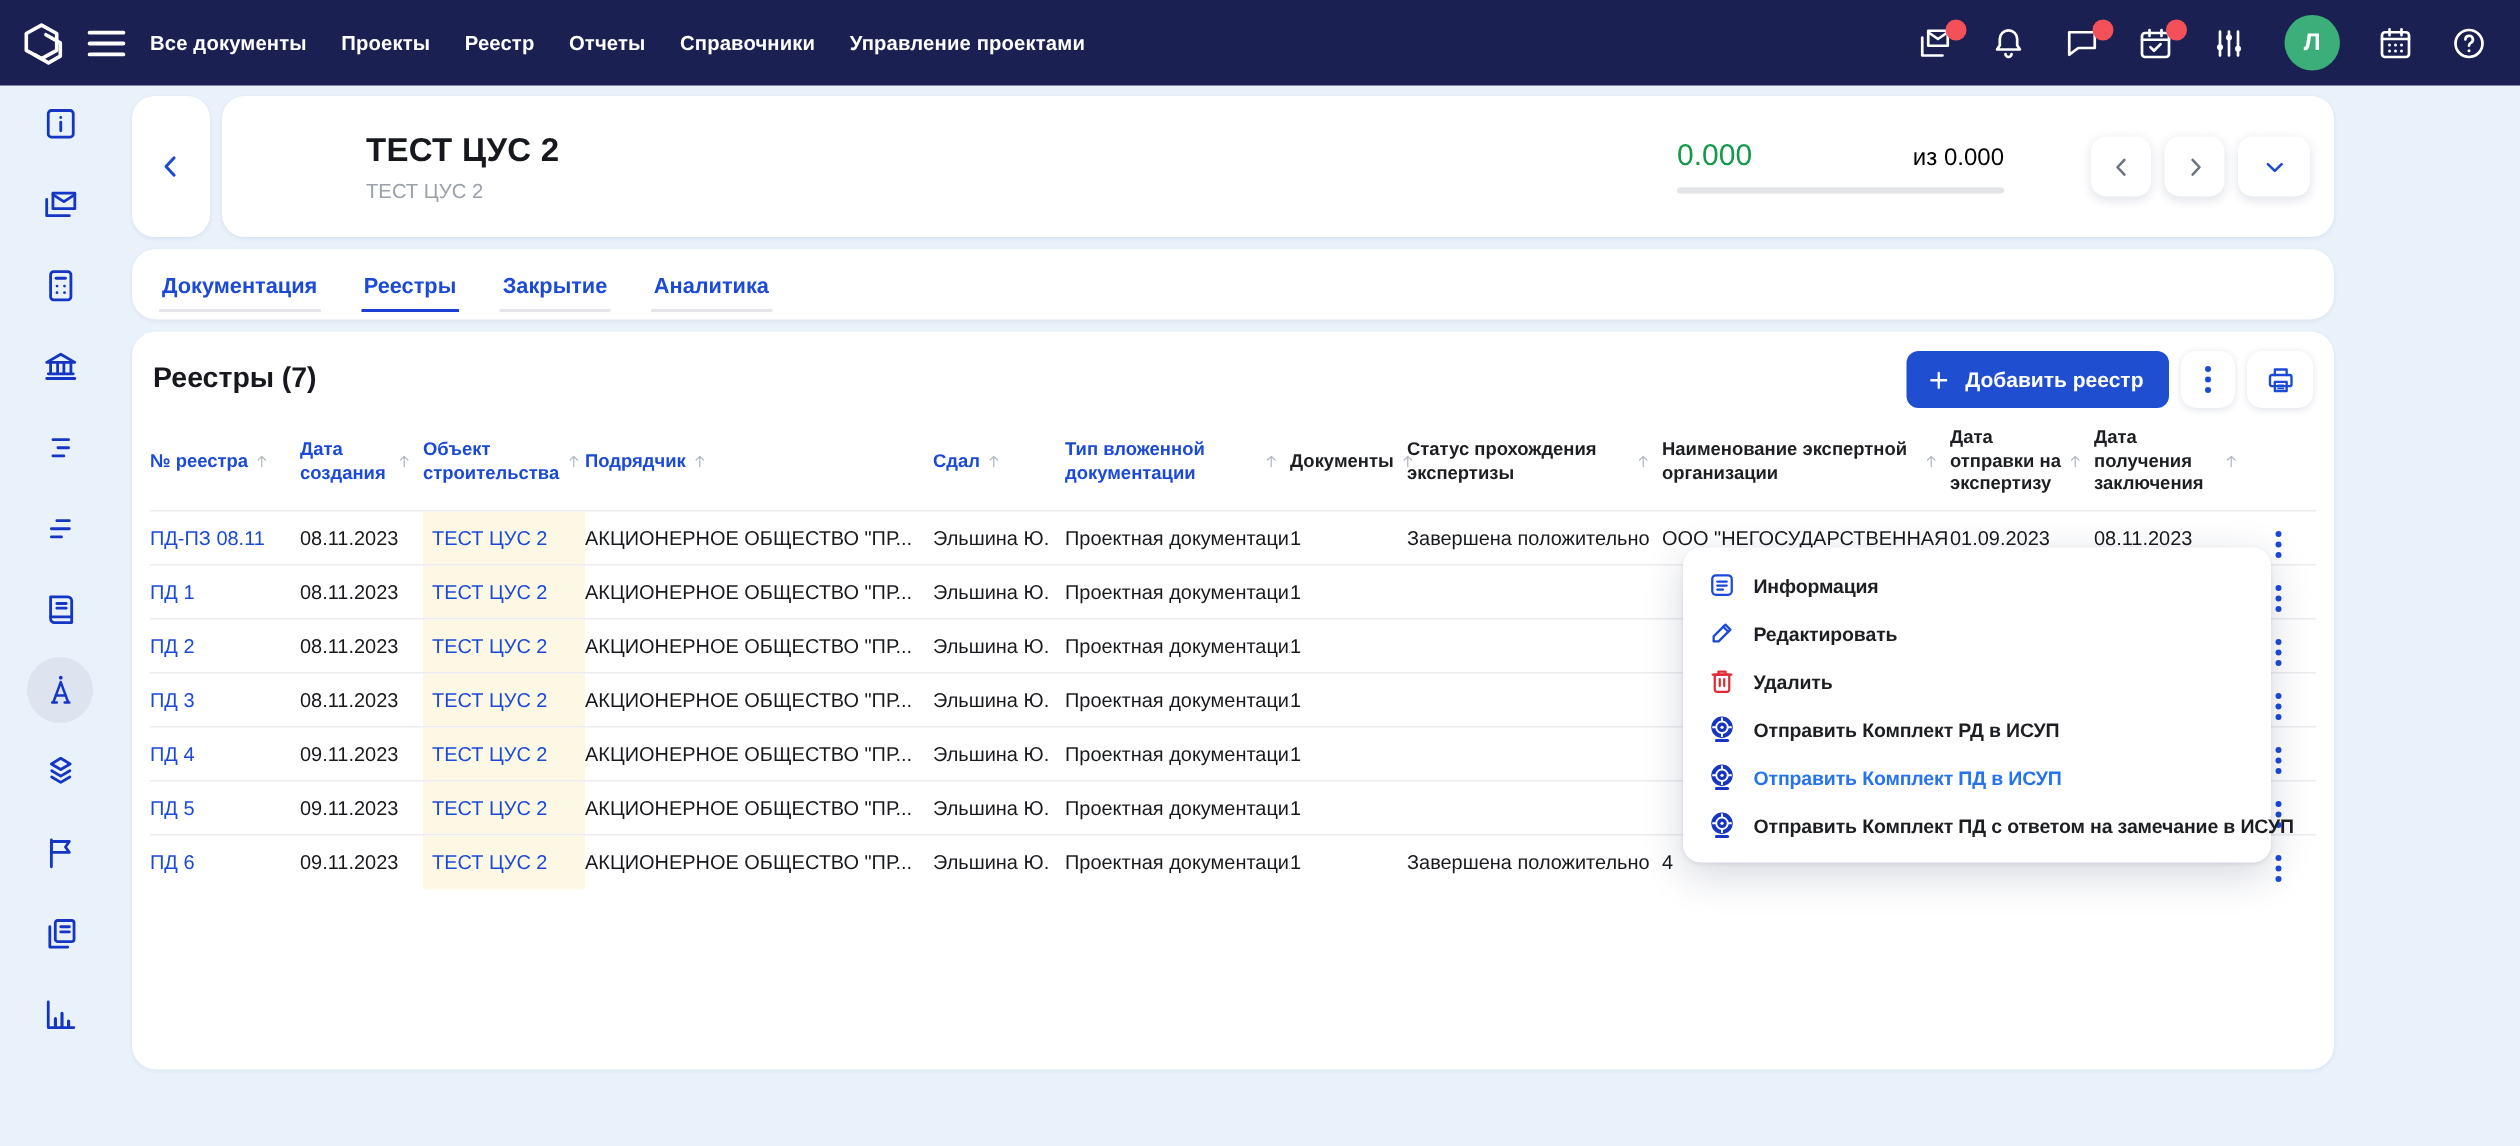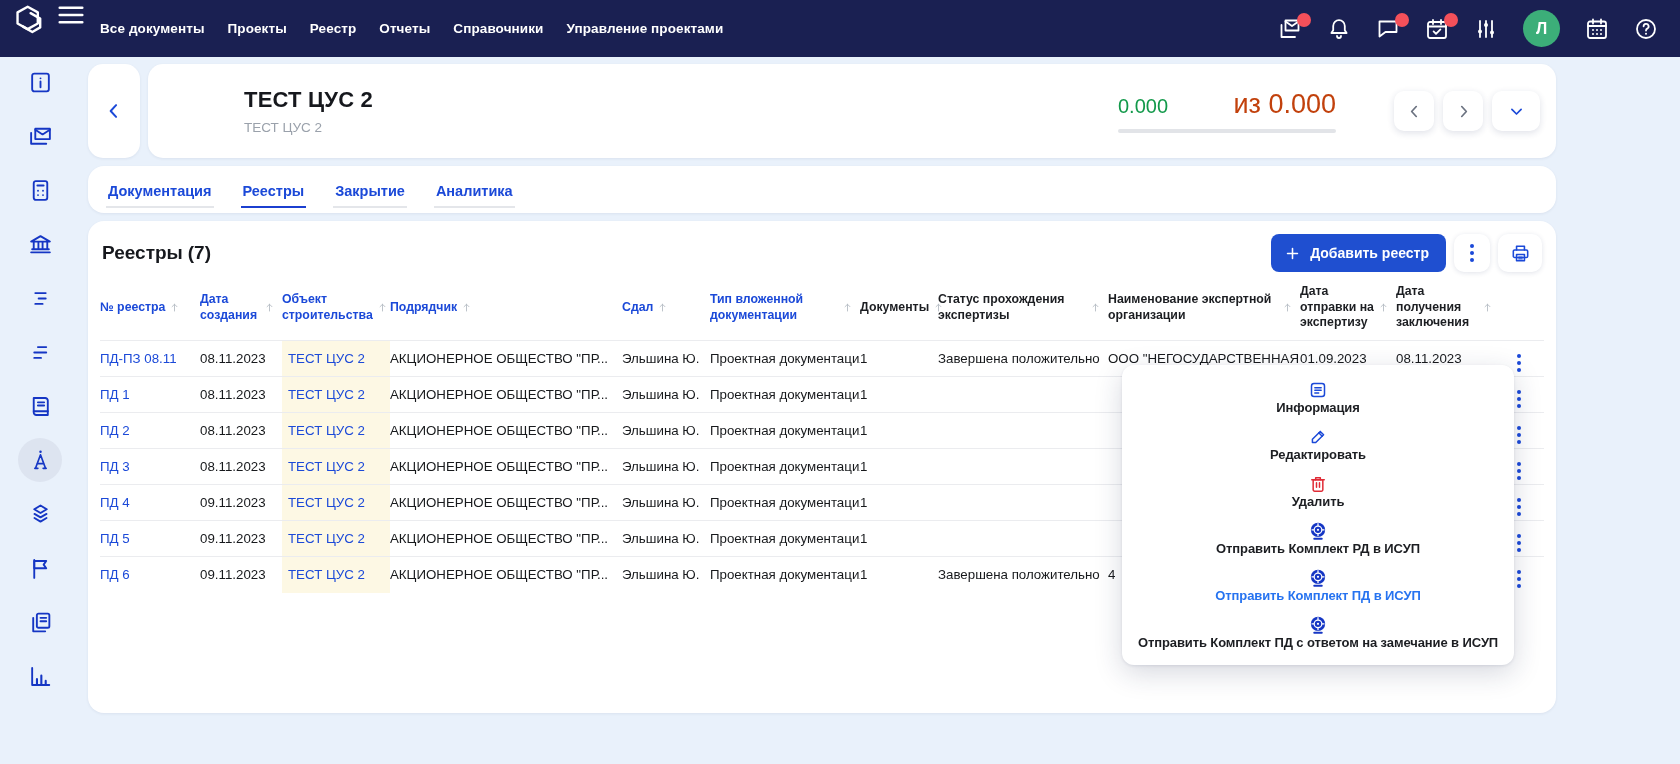--- a/index.html
+++ b/index.html
@@ -11,21 +11,21 @@
   }
   :root{
     --topbar:#1a2052; --accent:#1b49d8; --btn-blue:#1f4fd0; --green:#12994a;
     --red:#f4505a; --yellow:#fdf8e4; --danger:#e02b36; --menu-blue:#2673f0;
     --page-bg:#e9f1fb;
   }
   svg { display:block; }
 
   
   .topbar{
-    height:57px; background:var(--topbar); display:flex; 
+    height:57px; background:var(--topbar); display:flex; align-items:center;
     padding:0 22px 0 10px; color:#fff;
   }
   .logo{ width:38px; height:38px; display:flex; align-items:center; justify-content:center; }
   .logo svg{ width:32px; height:32px; }
   .hamburger{ width:30px; height:30px; margin:0 14px 0 8px; background:none; border:none; cursor:pointer; color:#fff; }
   .tb-nav{ display:flex; gap:23px; align-items:center; }
   .tb-nav-item{ font-size:13.5px; font-weight:600; color:#fff; cursor:pointer; white-space:nowrap; letter-spacing:.1px; }
   .tb-right{ margin-left:auto; display:flex; align-items:center; gap:25px; }
   .tb-icon{ position:relative; width:24px; height:24px; color:#fff; cursor:pointer; }
   .tb-icon svg{ width:24px; height:24px; }
@@ -48,21 +48,21 @@
   .back-card{ width:52px; display:flex; align-items:center; justify-content:center; cursor:pointer; border:none; }
   .back-card svg{ width:20px; height:20px; color:var(--accent); }
   .hdr-card{ flex:1; display:flex; align-items:center; padding:0 16px 0 96px; }
   .hdr-titles{ display:flex; flex-direction:column; gap:7px; }
   .hdr-title{ font-size:22px; font-weight:700; color:#16181d; letter-spacing:.2px; }
   .hdr-subtitle{ font-size:13.5px; color:#9aa1ab; }
   .hdr-right{ margin-left:auto; display:flex; align-items:center; }
   .progress{ width:218px; margin-right:42px; }
   .progress-nums{ display:flex; justify-content:space-between; align-items:baseline; }
   .progress-value{ font-size:20px; color:var(--green); }
-  .progress-total{ font-size:27px; color:#c2410c;text-align:center; }
+  .progress-total{ font-size:16px; color:#000000;text-align:center; }
   .progress-bar{ margin-top:9px; height:4px; border-radius:2px; background:#e2e4e8; }
   .hdr-btns{ display:flex; gap:9px; margin-left:16px; }
   .sq-btn{ height:40px; width:40px; border:none; border-radius:10px; background:#fff; box-shadow:0 2px 7px rgba(25,39,90,.14); display:flex; align-items:center; justify-content:center; cursor:pointer; color:#6b7280; }
   .sq-btn svg{ width:17px; height:17px; }
   .sq-btn.wide{ width:48px; color:var(--accent); }
 
   
   .tabs-card{ margin-top:8px; height:47px; display:flex; align-items:center; gap:27px; padding:6px 0 0 18px;border-radius:16px; }
   .tab{ font-size:14.5px; font-weight:600; color:var(--accent); padding:6px 2px 7px; border-bottom:2.5px solid #e4e6ea; cursor:pointer; }
   .tab.active{ border-bottom-color:#1b3fd0; }
@@ -89,21 +89,21 @@
   .sort-arrow{ color:#b3b9c2; flex-shrink:0; }
   .sort-arrow svg{ width:13px; height:13px; }
   td{ height:36px; padding:4px 6px 4px 0; border-top:1px solid #ebecef; font-size:13.3px; color:#17191c; white-space:nowrap; overflow:hidden; }
   td a{ color:var(--accent); text-decoration:none; font-weight:500; }
   td.yellow{ background:var(--yellow); padding-left:6px; }
   td.rowmenu{ text-align:center; }
   .row-kebab{ border:none; background:none; cursor:pointer; display:inline-flex; }
 
   
   .context-menu{ position:absolute; left:1034px; top:308px; width:392px; background:#fff; border-radius:12px; padding:9px 0; box-shadow:0 8px 28px rgba(30,40,80,.18), 0 1px 3px rgba(30,40,80,.1); z-index:5; }
-  .menu-item{ display:flex; align-items:center; padding:6px 16px; font-size:13px; font-weight:600; color:#1c1e22; cursor:pointer; white-space:nowrap; letter-spacing:-.1px;flex-direction:column; }
+  .menu-item{ display:flex; align-items:center; gap:11px; padding:6px 16px; font-size:13px; font-weight:600; color:#1c1e22; cursor:pointer; white-space:nowrap; letter-spacing:-.1px; }
   .menu-item .mi-icon{ width:20px; height:20px; flex-shrink:0; color:var(--accent); }
   .menu-item .mi-icon svg{ width:20px; height:20px; }
 </style>
 </head>
 <body>
 
 <header class="topbar">
   <div class="logo">
       <span>
         <svg viewBox="0 0 24 24" fill="none" stroke="currentColor" stroke-width="1.8" stroke-linecap="round" stroke-linejoin="round">

